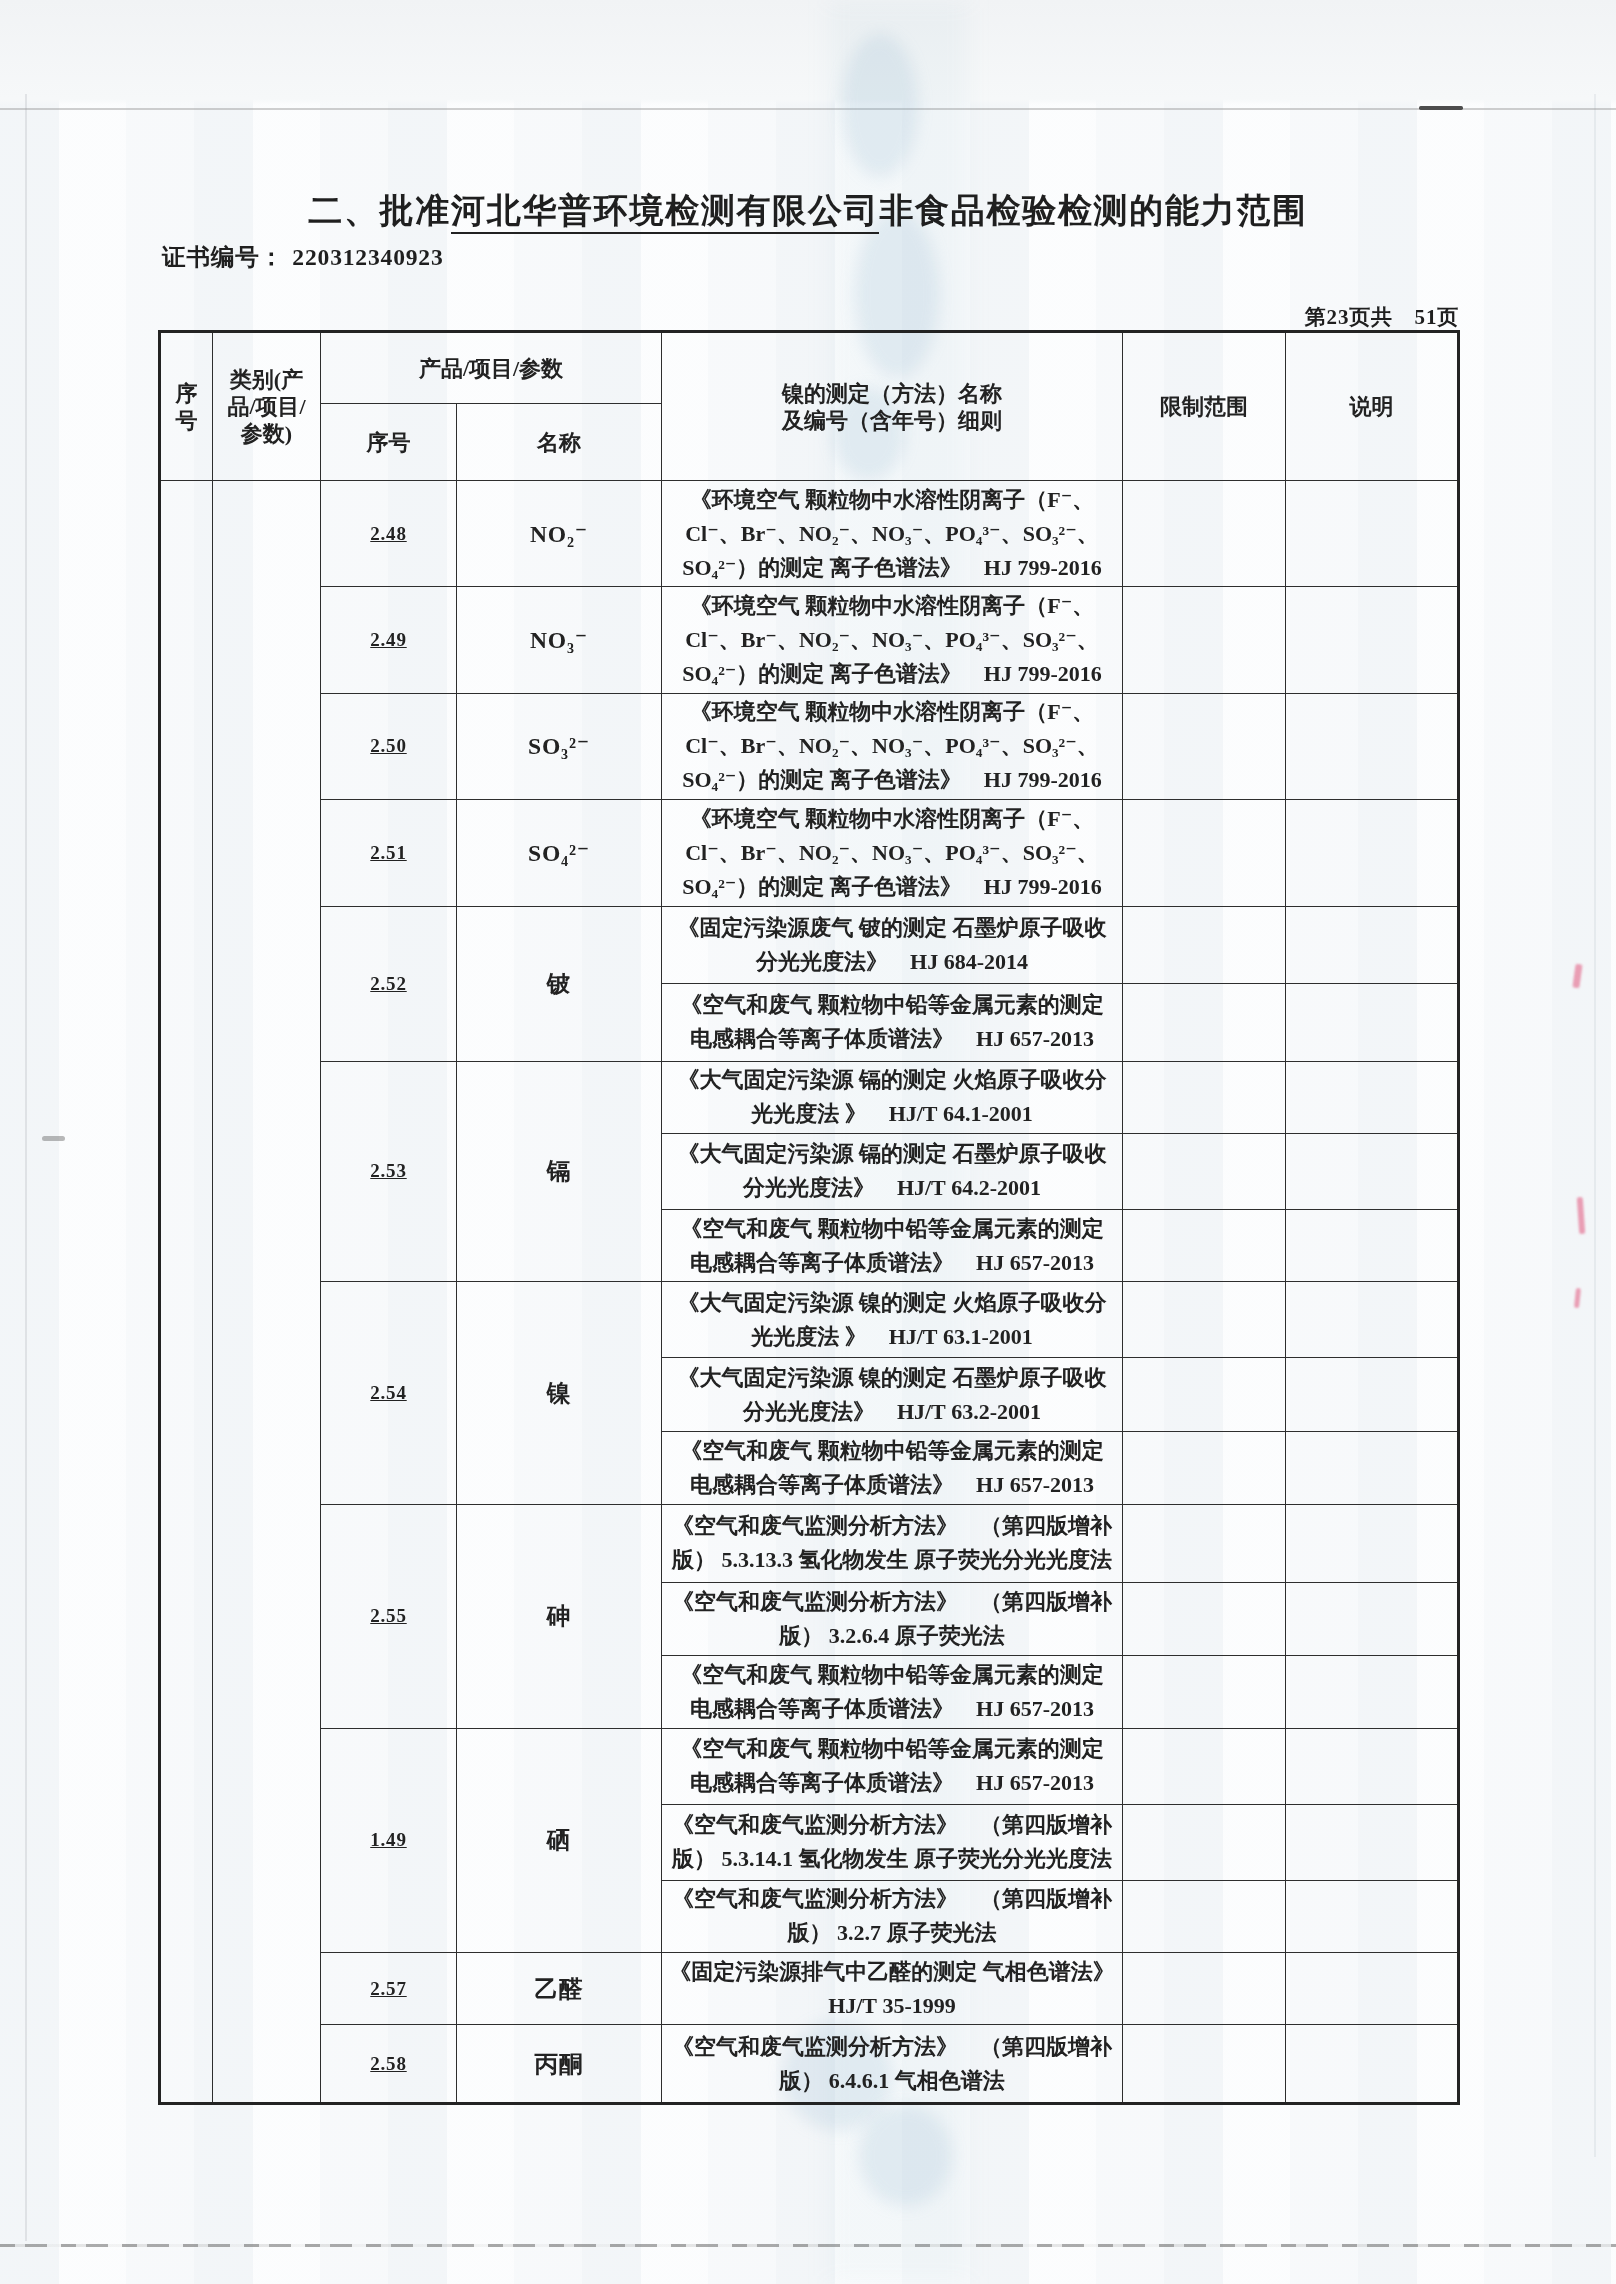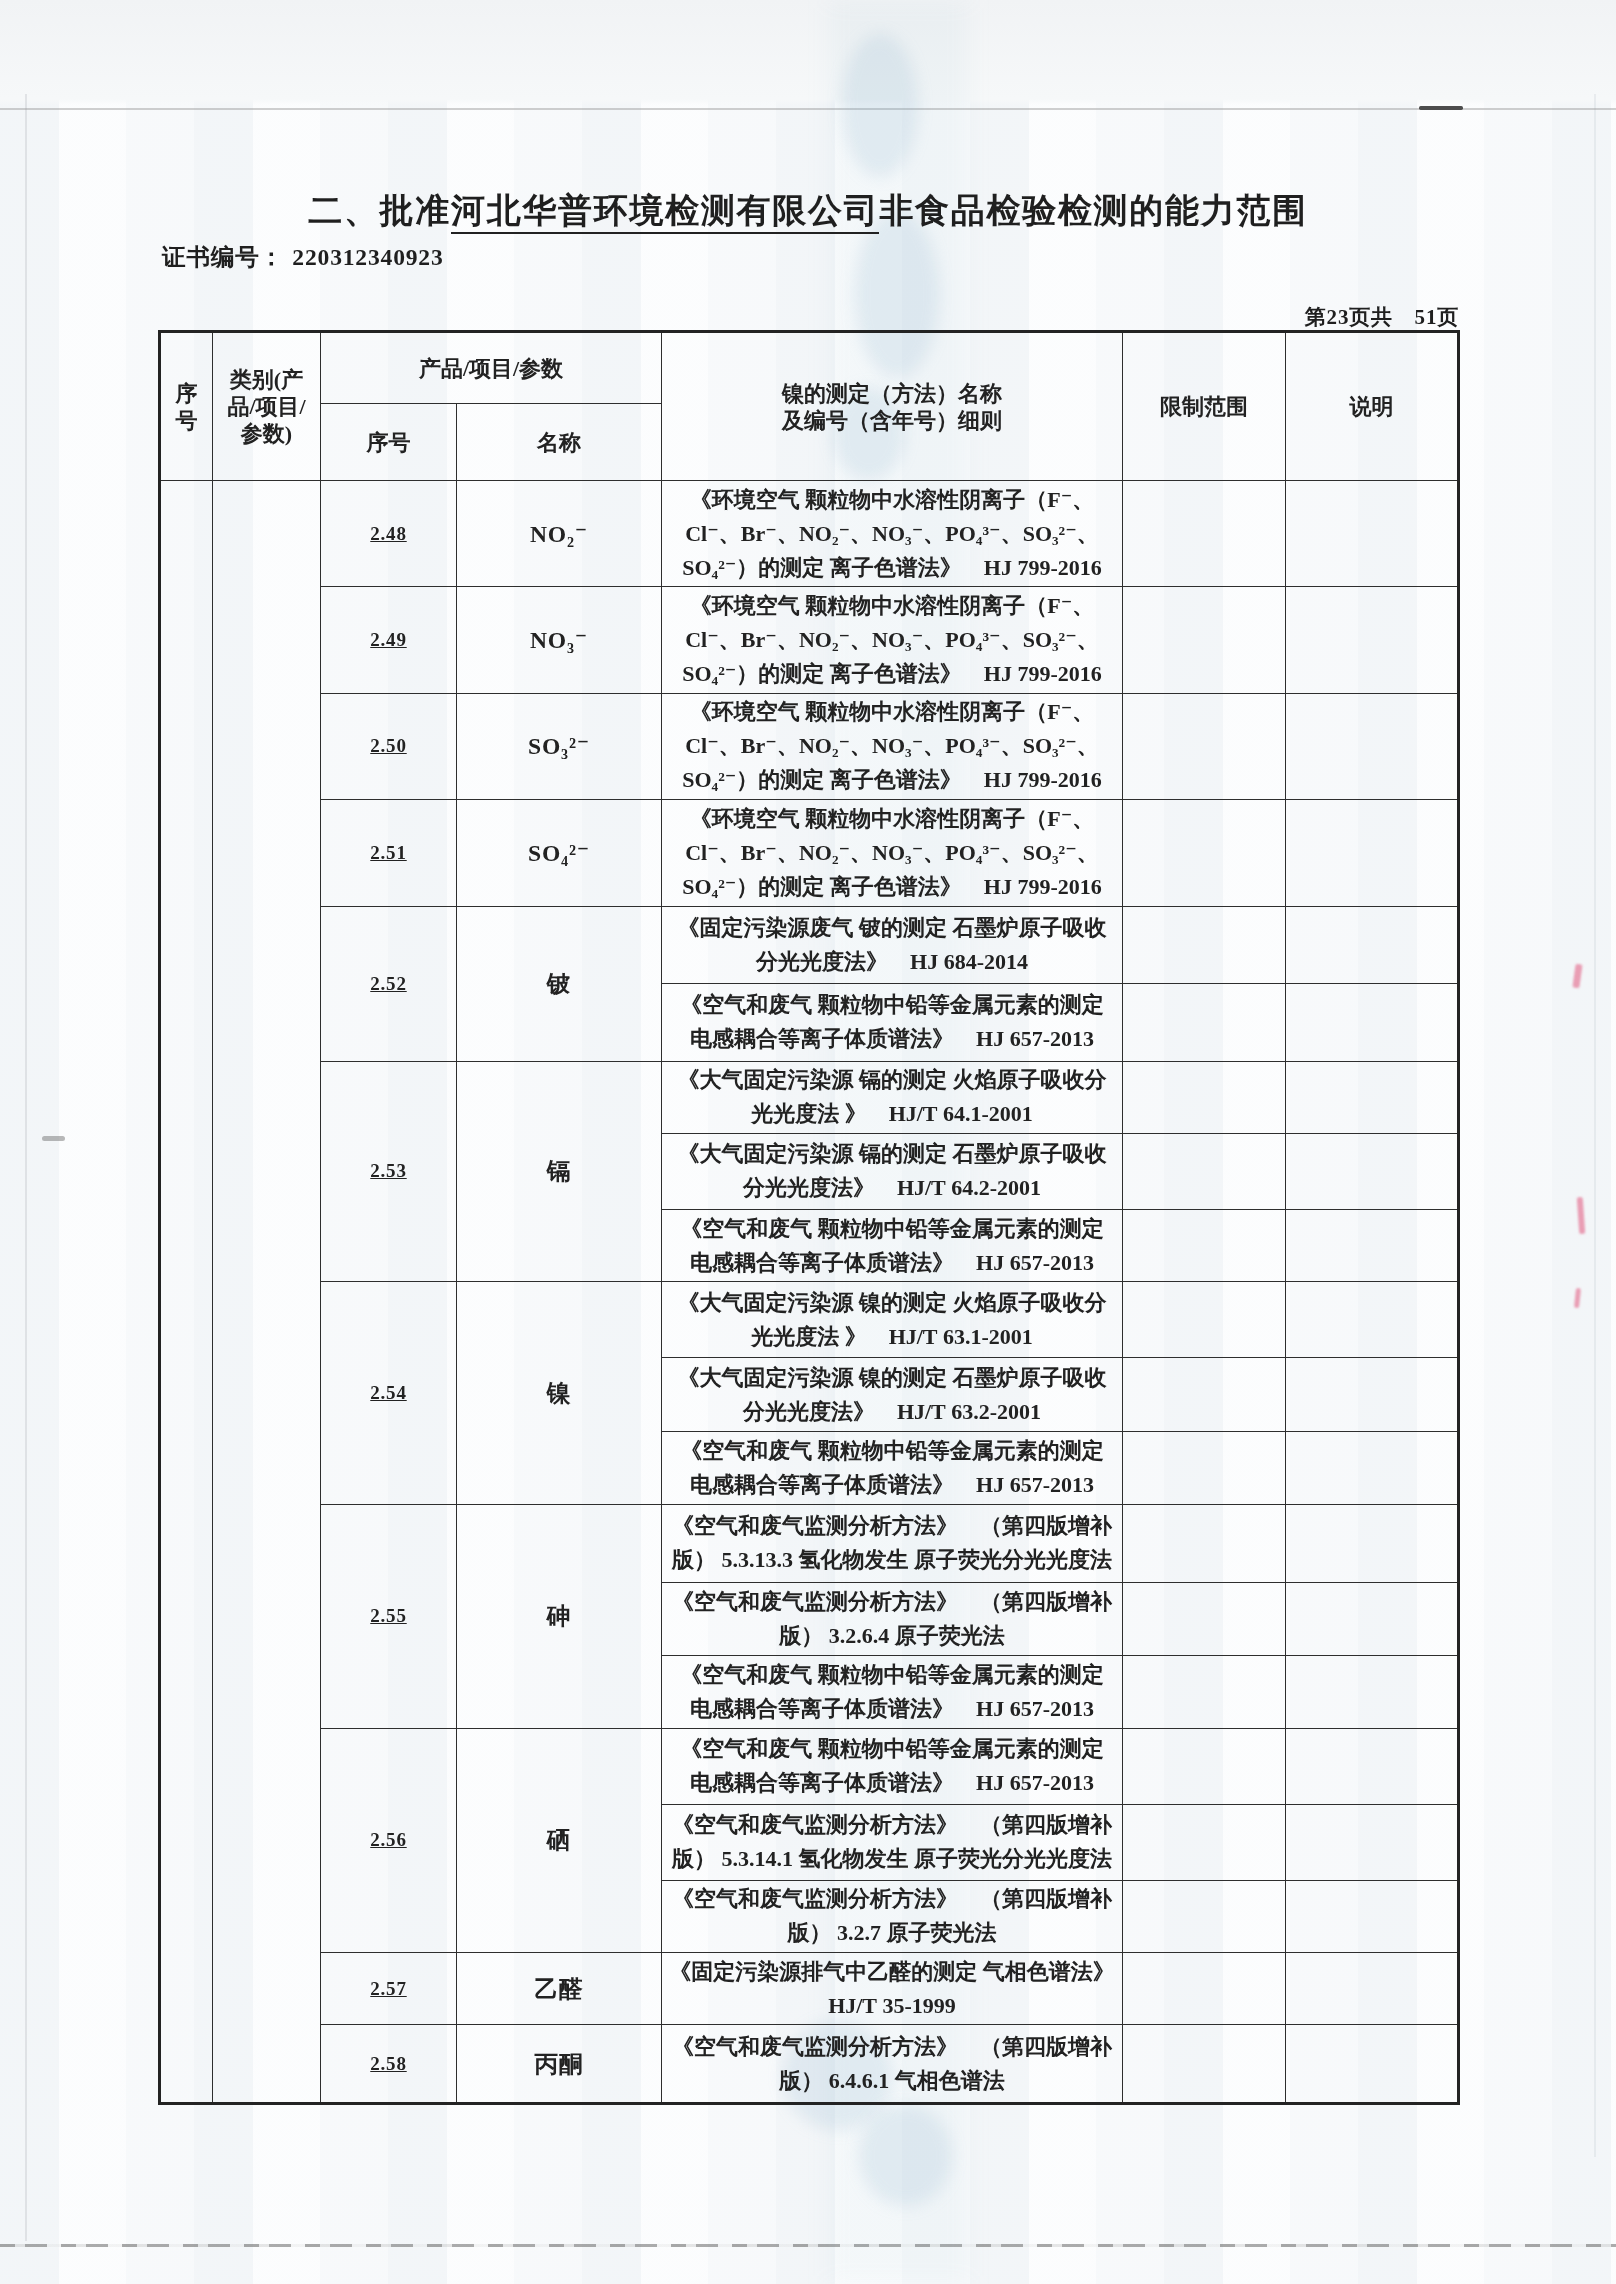--- a/index.html
+++ b/index.html
@@ -216,21 +216,21 @@
       <td class="blank"></td>
       <td class="blank"></td>
     </tr>
     <tr style="height:73px">
       <td class="std">《空气和废气 颗粒物中铅等金属元素的测定 电感耦合等离子体质谱法》　HJ&nbsp;657-2013</td>
       <td class="blank"></td>
       <td class="blank"></td>
     </tr>
 
     <tr style="height:76px">
-      <td class="seq" rowspan="3">2.56</td>
+      <td class="seq" rowspan="3">1.49</td>
       <td class="name" rowspan="3">硒</td>
       <td class="std">《空气和废气 颗粒物中铅等金属元素的测定 电感耦合等离子体质谱法》　HJ&nbsp;657-2013</td>
       <td class="blank"></td>
       <td class="blank"></td>
     </tr>
     <tr style="height:76px">
       <td class="std">《空气和废气监测分析方法》　（第四版增补版） 5.3.14.1 氢化物发生 原子荧光分光光度法</td>
       <td class="blank"></td>
       <td class="blank"></td>
     </tr>

